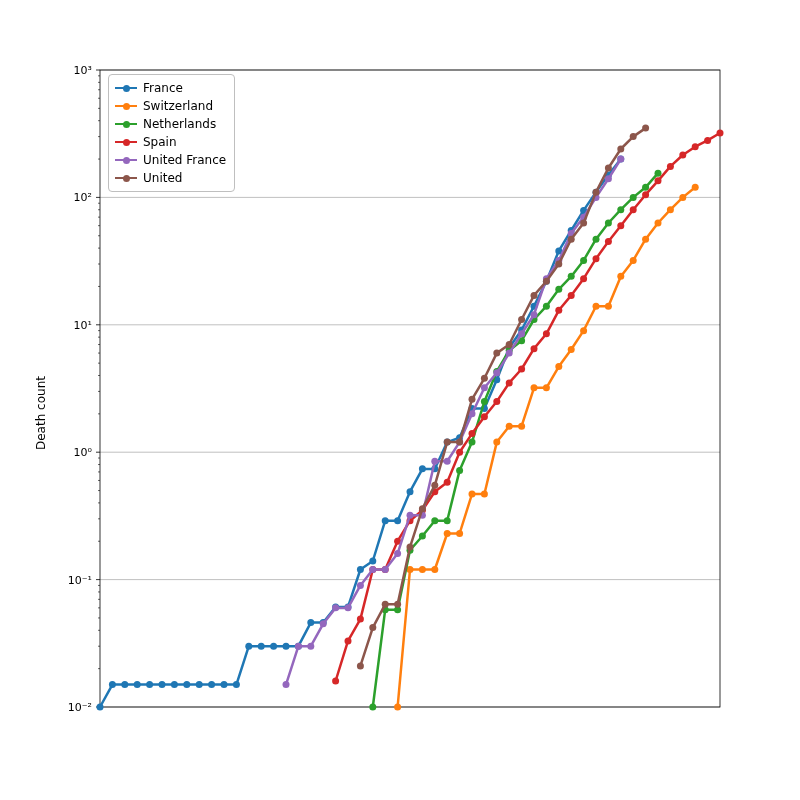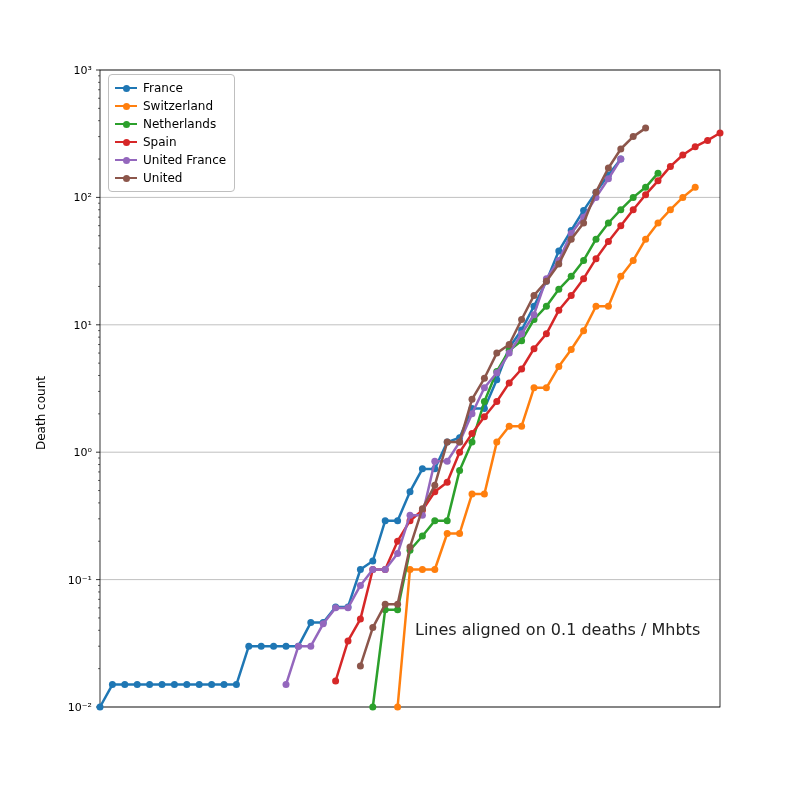--- a/index.html
+++ b/index.html
@@ -304,21 +304,20 @@
       <circle cx="583.6" cy="222.9640139996137" r="3.5" fill="#8c564b"></circle>
       <circle cx="596" cy="192.12657191084213" r="3.5" fill="#8c564b"></circle>
       <circle cx="608.4" cy="168.04080741640792" r="3.5" fill="#8c564b"></circle>
       <circle cx="620.8" cy="148.96108780594136" r="3.5" fill="#8c564b"></circle>
       <circle cx="633.2" cy="136.61475214871496" r="3.5" fill="#8c564b"></circle>
       <circle cx="645.6" cy="128.08573114977492" r="3.5" fill="#8c564b"></circle>
     </svg>
 
   <div class="ylabel" style="left:34px; top:450px;">Death count</div>
 
-  <div class="annotation" style="left:415px; top:620px;">Lines aligned on 0.1 deaths / Mhbts</div>
 
   <div class="legend" id="legend">
       <div class="legend-row">
         <div class="legend-swatch" style="background: rgb(31, 119, 180);"></div>
         <span>France</span>
       </div>
       <div class="legend-row">
         <div class="legend-swatch" style="background: rgb(255, 127, 14);"></div>
         <span>Switzerland</span>
       </div>

